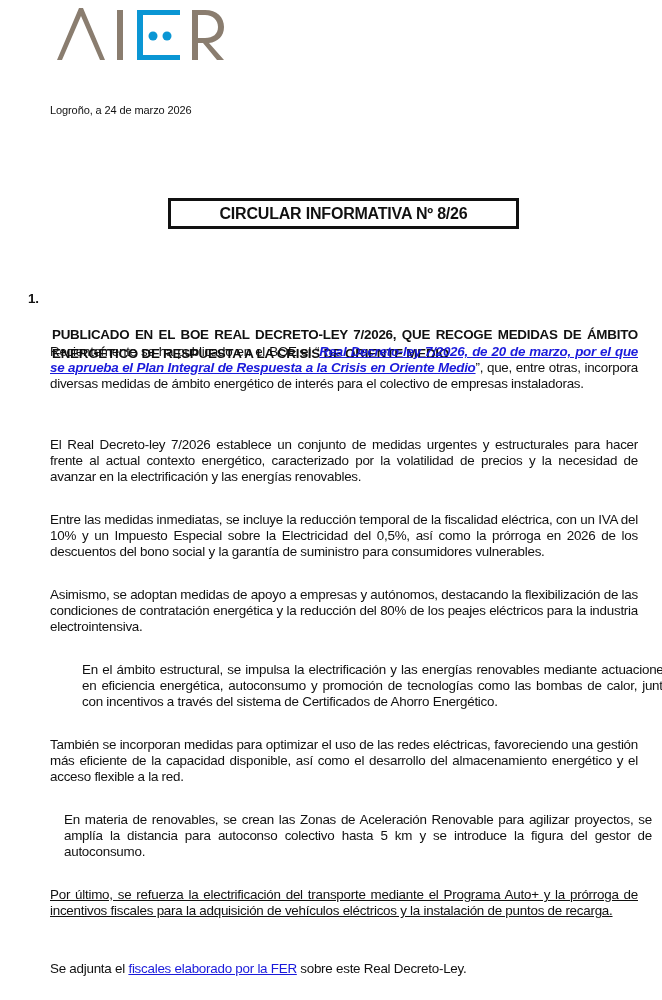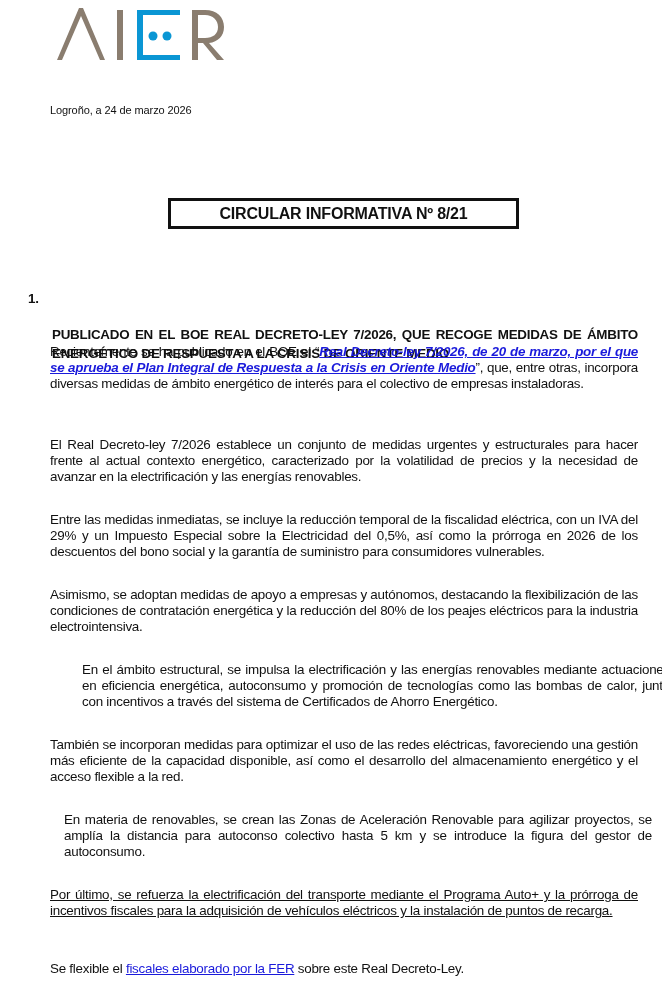--- a/index.html
+++ b/index.html
@@ -101,43 +101,43 @@
     <circle cx="96" cy="28" r="4.5" fill="#0a96d4"></circle>
     <circle cx="110" cy="28" r="4.5" fill="#0a96d4"></circle>
 
     <path d="M135,2 H148 C160,2 167,9 167,19 C167,28 161,34 152,35 L167,52 H160 L146,35 H141 V52 H135 Z M141,7 V30 H148 C156,30 161,26 161,19 C161,12 156,7 148,7 Z" fill="#8a7d6f"></path>
   </svg>
 </div>
 
 <div class="date">Logroño, a 24 de marzo 2026</div>
 
 <div class="title-box">
-  <span class="title-text">CIRCULAR INFORMATIVA Nº 8/21</span>
+  <span class="title-text">CIRCULAR INFORMATIVA Nº 8/26</span>
 </div>
 
 <div class="section">
   <div class="heading">
     <span class="heading-num">1.</span>
     <span class="heading-text">PUBLICADO EN EL BOE REAL DECRETO-LEY 7/2026, QUE RECOGE MEDIDAS DE ÁMBITO ENERGÉTICO DE RESPUESTA A LA CRISIS DE ORIENTE MEDIO</span>
   </div>
 </div>
 
 <p class="body" style="top:344px;">
   <span>Recientemente se ha publicado en el BOE el “</span><a class="link bold-italic" href="#">Real Decreto-ley 7/2026, de 20 de marzo, por el que se aprueba el Plan Integral de Respuesta a la Crisis en Oriente Medio</a><span>”, que, entre otras, incorpora diversas medidas de ámbito energético de interés para el colectivo de empresas instaladoras.</span>
 </p>
 
 <p class="body" style="top:437px;">El Real Decreto-ley 7/2026 establece un conjunto de medidas urgentes y estructurales para hacer frente al actual contexto energético, caracterizado por la volatilidad de precios y la necesidad de avanzar en la electrificación y las energías renovables.</p>
 
-<p class="body" style="top:512px;">Entre las medidas inmediatas, se incluye la reducción temporal de la fiscalidad eléctrica, con un IVA del 29% y un Impuesto Especial sobre la Electricidad del 0,5%, así como la prórroga en 2026 de los descuentos del bono social y la garantía de suministro para consumidores vulnerables.</p>
+<p class="body" style="top:512px;">Entre las medidas inmediatas, se incluye la reducción temporal de la fiscalidad eléctrica, con un IVA del 10% y un Impuesto Especial sobre la Electricidad del 0,5%, así como la prórroga en 2026 de los descuentos del bono social y la garantía de suministro para consumidores vulnerables.</p>
 
 <p class="body" style="top:587px;">Asimismo, se adoptan medidas de apoyo a empresas y autónomos, destacando la flexibilización de las condiciones de contratación energética y la reducción del 80% de los peajes eléctricos para la industria electrointensiva.</p>
 
 <p class="body" style="top:662px;margin-left:32px;">En el ámbito estructural, se impulsa la electrificación y las energías renovables mediante actuaciones en eficiencia energética, autoconsumo y promoción de tecnologías como las bombas de calor, junto con incentivos a través del sistema de Certificados de Ahorro Energético.</p>
 
 <p class="body" style="top:737px;">También se incorporan medidas para optimizar el uso de las redes eléctricas, favoreciendo una gestión más eficiente de la capacidad disponible, así como el desarrollo del almacenamiento energético y el acceso flexible a la red.</p>
 
 <p class="body" style="top:812px;margin-left:14px;">En materia de renovables, se crean las Zonas de Aceleración Renovable para agilizar proyectos, se amplía la distancia para autoconso colectivo hasta 5 km y se introduce la figura del gestor de autoconsumo.</p>
 
 <p class="body" style="top:887px;text-decoration:underline;">Por último, se refuerza la electrificación del transporte mediante el Programa Auto+ y la prórroga de incentivos fiscales para la adquisición de vehículos eléctricos y la instalación de puntos de recarga.</p>
 
 <p class="body" style="top:961px;">
-  <span>Se flexible el </span><a class="link" href="#">fiscales elaborado por la FER</a><span> sobre este Real Decreto-Ley.</span>
+  <span>Se adjunta el </span><a class="link" href="#">fiscales elaborado por la FER</a><span> sobre este Real Decreto-Ley.</span>
 </p>
 
 </body></html>

